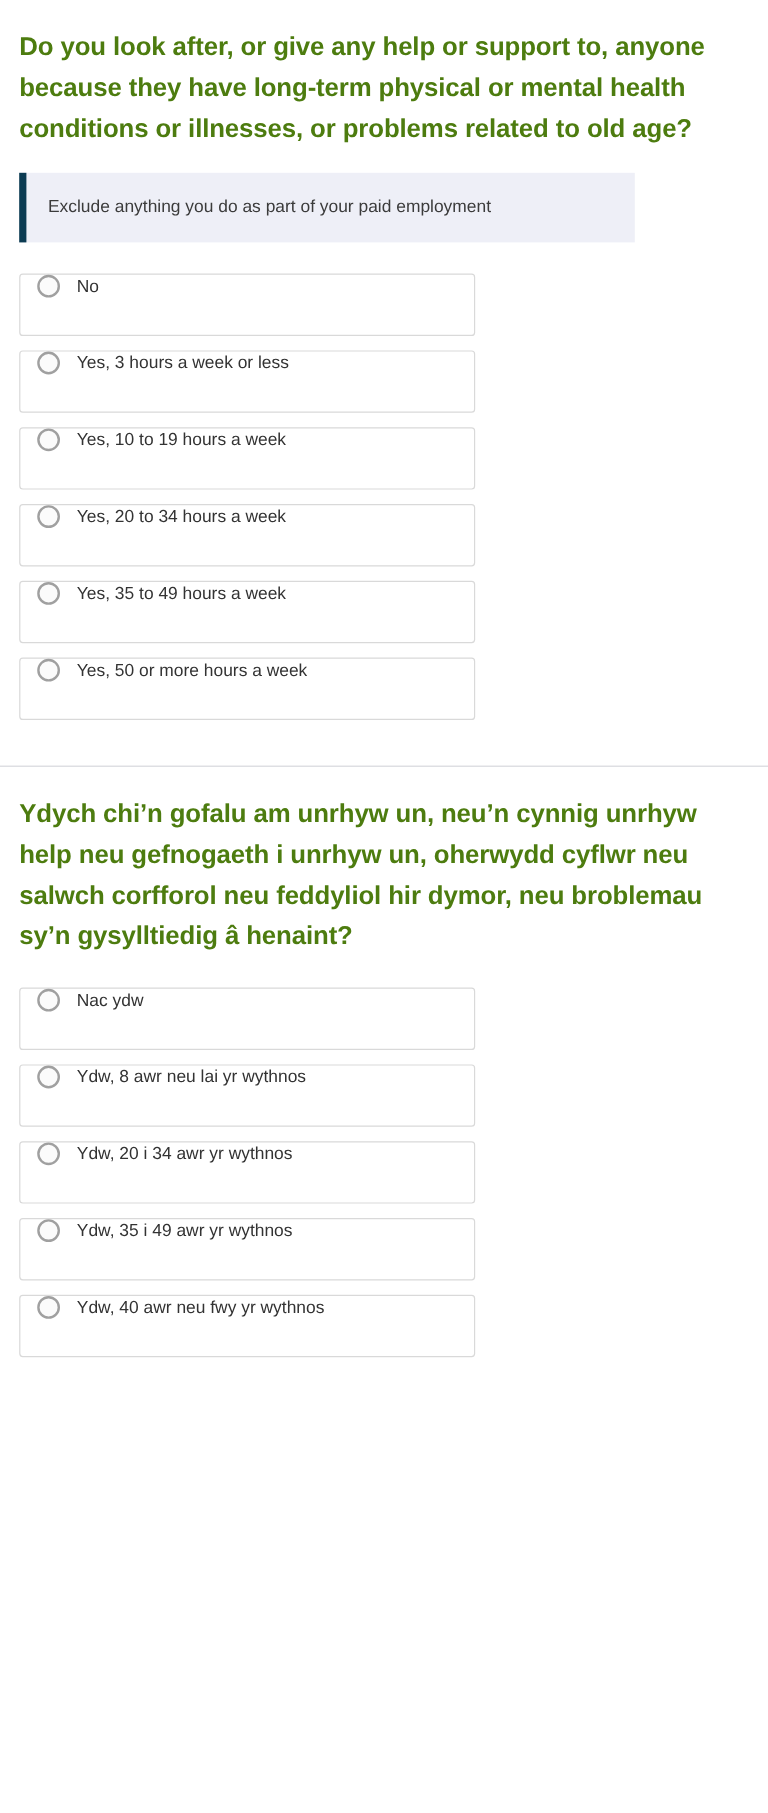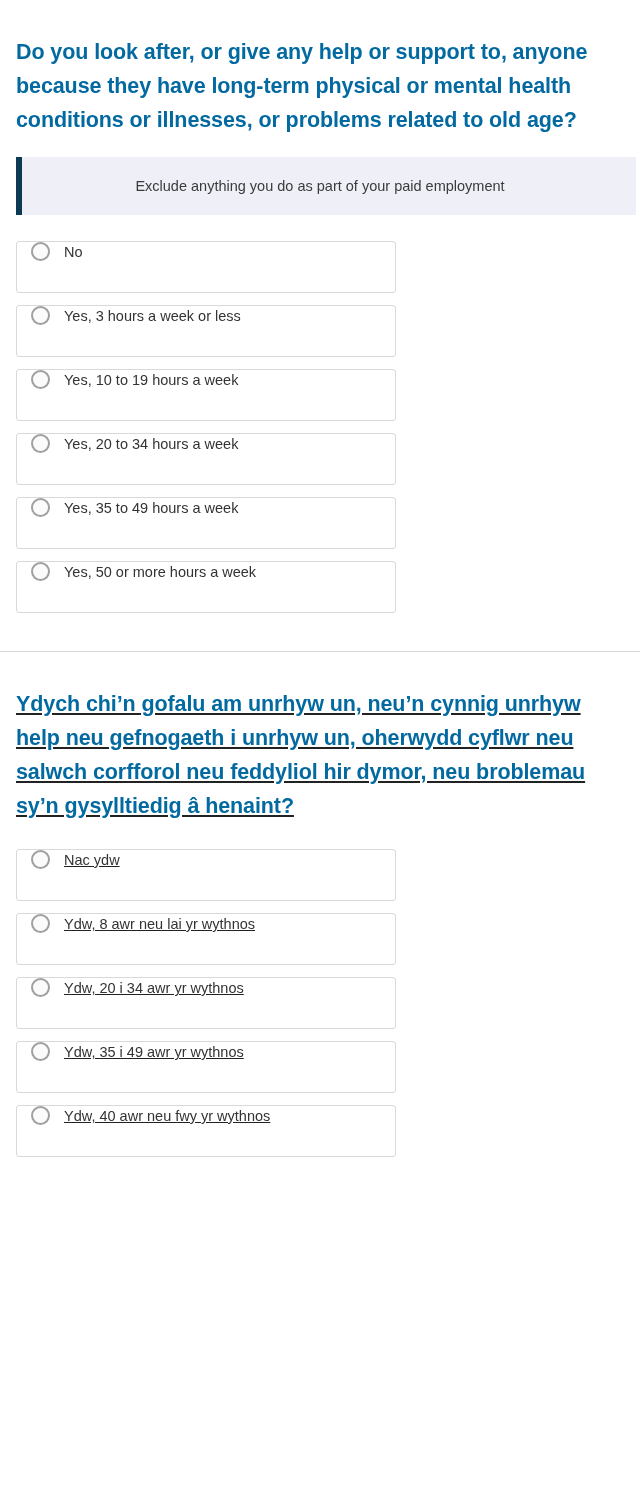--- a/index.html
+++ b/index.html
@@ -23,42 +23,40 @@
   .question-block {
     padding: 0 0 0 0;
   }
 
   .question-block.first {
     padding-top: 22px;
   }
 
   .question-block.second {
     padding-top: 22px;
-    text-decoration: underline;
   }
 
   .q-heading {
     font-size: 21.5px;
     line-height: 34px;
     font-weight: bold;
-    color: #0369a1;
-    margin: 13px 0 0 0;
+    color: #4d7c0f;
+    margin: 0 0 0 0;
     padding: 0 16px 0 16px;
     letter-spacing: -0.1px;
     max-width: 600px;
   }
 
   .hint {
     position: relative;
     background: #eeeff7;
     margin: 20px 16px 0 16px;
     padding: 17px 18px 17px 24px;
     box-sizing: border-box;
-    width: 620px;
-    text-align: center;
+    width: 513px;
   }
 
   .hint::before {
     content: "";
     position: absolute;
     left: 0;
     top: 0;
     bottom: 0;
     width: 6px;
     background: #0b3b52;

